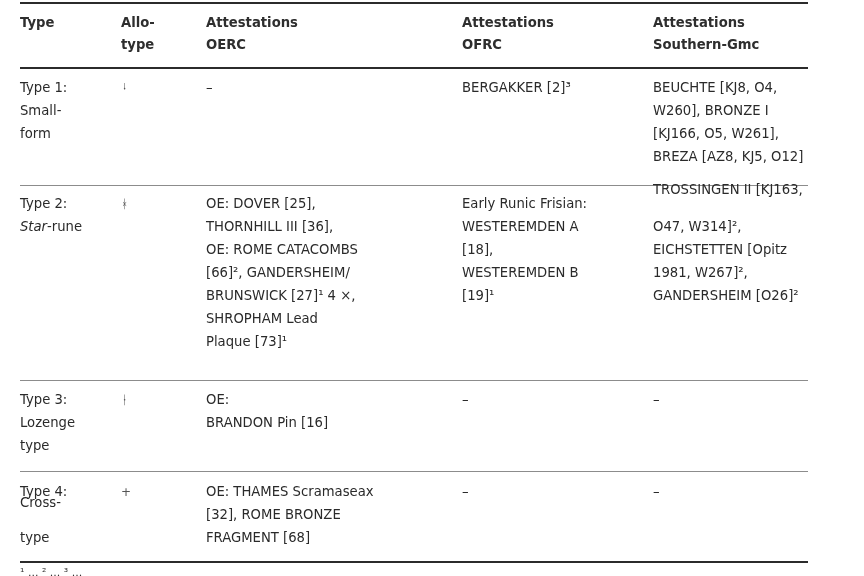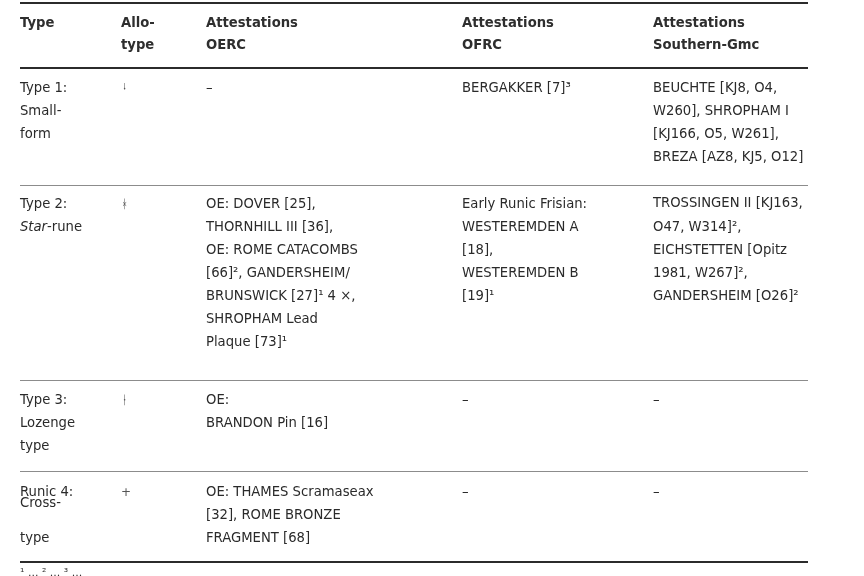--- a/index.html
+++ b/index.html
@@ -40,23 +40,23 @@
   <div class="cell hdr c5" style="top:34px">Southern-Gmc</div>
 
   <div class="rule-head"></div>
 
   <div>
     <div class="cell c1" style="top:77px">Type 1:</div>
     <div class="cell c1" style="top:100px">Small-</div>
     <div class="cell c1" style="top:123px">form</div>
     <div class="cell c2 glyph" style="top:77px">ᛍ</div>
     <div class="cell c3" style="top:77px">–</div>
-    <div class="cell c4" style="top:77px">BERGAKKER [7]³</div>
+    <div class="cell c4" style="top:77px">BERGAKKER [2]³</div>
     <div class="cell c5" style="top:77px">BEUCHTE [KJ8, O4,</div>
-    <div class="cell c5" style="top:100px">W260], SHROPHAM I</div>
+    <div class="cell c5" style="top:100px">W260], BRONZE I</div>
     <div class="cell c5" style="top:123px">[KJ166, O5, W261],</div>
     <div class="cell c5" style="top:146px">BREZA [AZ8, KJ5, O12]</div>
   </div>
 
   <div class="rule-row" style="top:185px"></div>
 
   <div>
     <div class="cell c1" style="top:193px">Type 2:</div>
     <div class="cell c1" style="top:216px"><i>Star</i>-rune</div>
     <div class="cell c2 glyph" style="top:193px">ᚼ</div>
@@ -65,21 +65,21 @@
     <div class="cell c3" style="top:239px">OE: ROME CATACOMBS</div>
     <div class="cell c3" style="top:262px">[66]², GANDERSHEIM/</div>
     <div class="cell c3" style="top:285px">BRUNSWICK [27]¹ 4 ×,</div>
     <div class="cell c3" style="top:308px">SHROPHAM Lead</div>
     <div class="cell c3" style="top:331px">Plaque [73]¹</div>
     <div class="cell c4" style="top:193px">Early Runic Frisian:</div>
     <div class="cell c4" style="top:216px">WESTEREMDEN A</div>
     <div class="cell c4" style="top:239px">[18],</div>
     <div class="cell c4" style="top:262px">WESTEREMDEN B</div>
     <div class="cell c4" style="top:285px">[19]¹</div>
-    <div class="cell c5" style="top:192px">TROSSINGEN II [KJ163,</div>
+    <div class="cell c5" style="top:179px">TROSSINGEN II [KJ163,</div>
     <div class="cell c5" style="top:216px">O47, W314]²,</div>
     <div class="cell c5" style="top:239px">EICHSTETTEN [Opitz</div>
     <div class="cell c5" style="top:262px">1981, W267]²,</div>
     <div class="cell c5" style="top:285px">GANDERSHEIM [O26]²</div>
   </div>
 
   <div class="rule-row" style="top:380px"></div>
 
   <div>
     <div class="cell c1" style="top:389px">Type 3:</div>
@@ -88,21 +88,21 @@
     <div class="cell c2 glyph" style="top:389px">ᚽ</div>
     <div class="cell c3" style="top:389px">OE:</div>
     <div class="cell c3" style="top:412px">BRANDON Pin [16]</div>
     <div class="cell c4" style="top:389px">–</div>
     <div class="cell c5" style="top:389px">–</div>
   </div>
 
   <div class="rule-row" style="top:471px"></div>
 
   <div>
-    <div class="cell c1" style="top:481px">Runic 4:</div>
+    <div class="cell c1" style="top:481px">Type 4:</div>
     <div class="cell c1" style="top:492px">Cross-</div>
     <div class="cell c1" style="top:527px">type</div>
     <div class="cell c2 glyph" style="top:481px">+</div>
     <div class="cell c3" style="top:481px">OE: THAMES Scramaseax</div>
     <div class="cell c3" style="top:504px">[32], ROME BRONZE</div>
     <div class="cell c3" style="top:527px">FRAGMENT [68]</div>
     <div class="cell c4" style="top:481px">–</div>
     <div class="cell c5" style="top:481px">–</div>
   </div>
 

